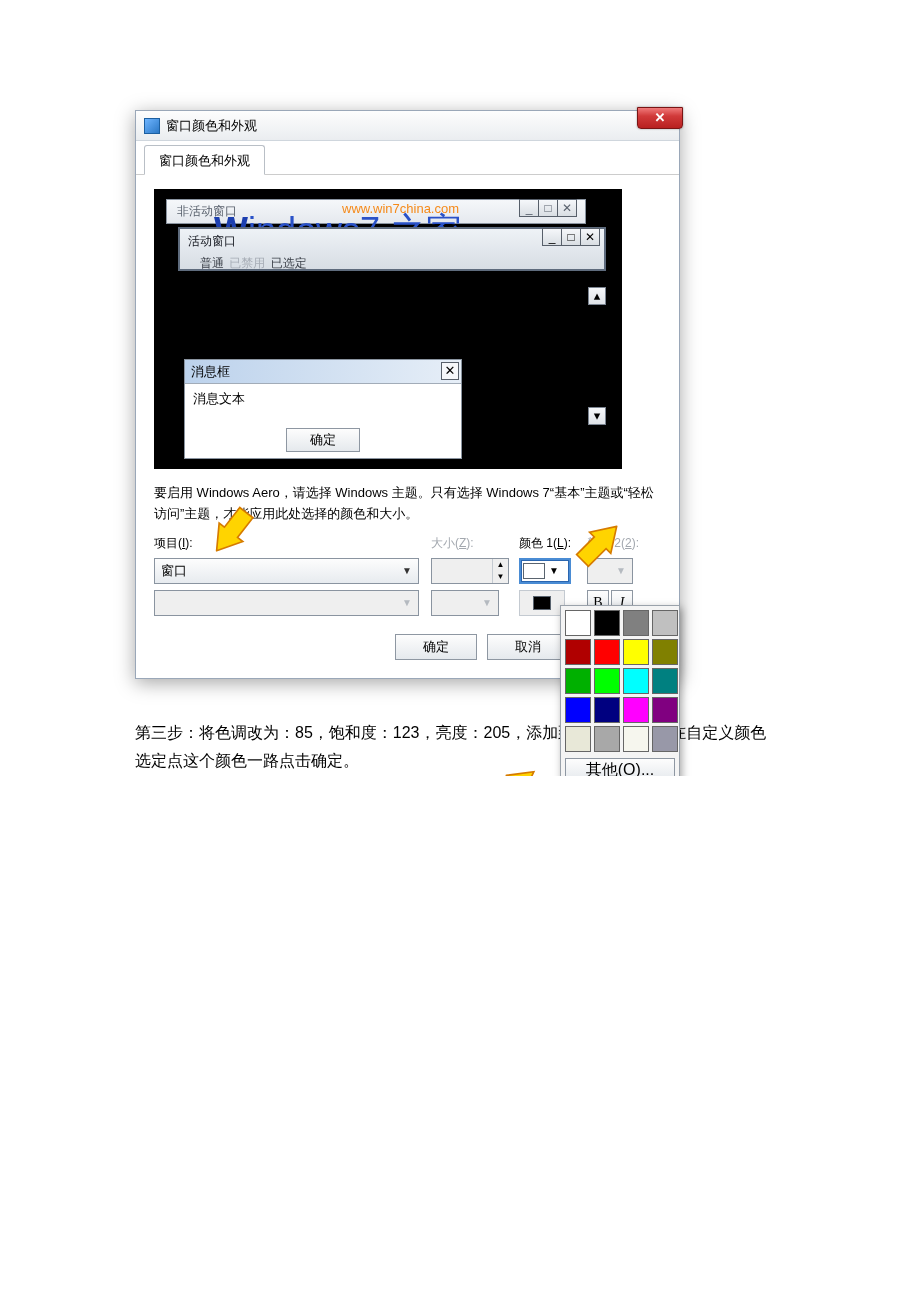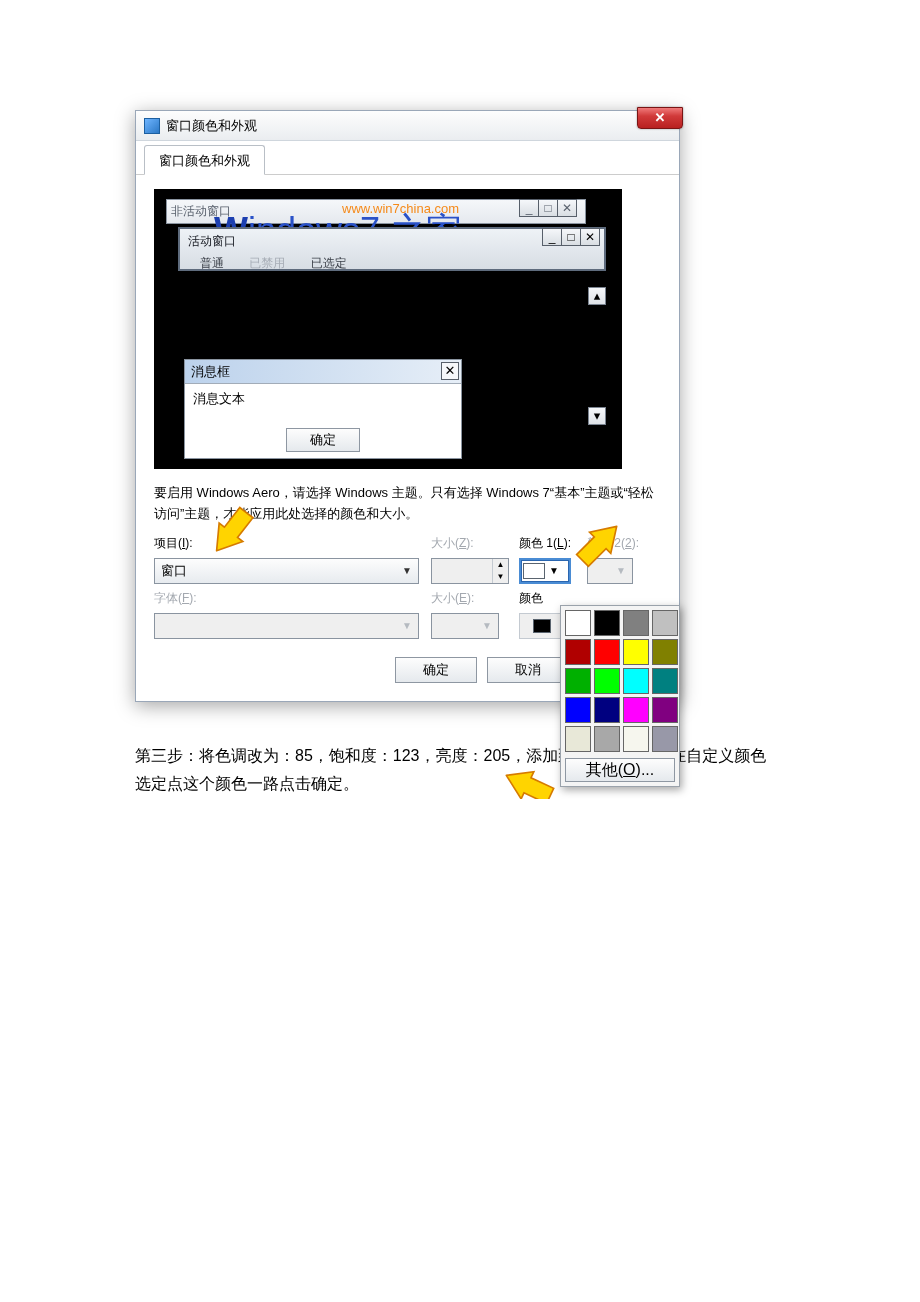--- a/index.html
+++ b/index.html
@@ -73,21 +73,21 @@
     width: 468px; height: 280px;
     background: #000;
     margin-bottom: 14px;
   }
   .inactive-win {
     position: absolute; left: 12px; top: 10px;
     width: 420px; height: 25px;
     background: linear-gradient(#f5f7fa,#e5e9ee);
     border: 1px solid #8a94a0;
     display: flex; align-items: center;
-    padding-left: 4px;
+    padding-left: 10px;
     font-size: 12px; color: #5a626e;
   }
   .watermark-url {
     position: absolute; left: 188px; top: 12px;
     font-size: 13px; color: #f58a1a; font-family: Arial;
   }
   .watermark-logo {
     position: absolute; left: 60px; top: 18px;
     font-family: "Segoe UI", Arial; font-size: 36px;
     color: #2a52c8; letter-spacing: 0px;
@@ -111,21 +111,21 @@
     border: 2px solid #5e6b7d;
   }
   .active-win-title {
     position: absolute; left: 8px; top: 4px;
     font-size: 12px; color: #151820;
   }
   .active-tabs {
     position: absolute; left: 20px; top: 26px;
     font-size: 12px; color: #3a3f48;
   }
-  .active-tabs .dis { color:#a7adb6; margin: 0 22px; text-align: right;}
+  .active-tabs .dis { color:#a7adb6; margin: 0 2px; text-align: right;}
   .content-area {
     position: absolute; left: 24px; top: 98px; right: 16px; bottom: 44px;
     background: #fff; border: 1px solid #8a94a0;
   }
   .content-area-text { padding: 6px 8px; font-size: 13px; }
   .msgbox {
     position: absolute; left: 30px; top: 170px;
     width: 278px; height: 100px;
     background: #fff; border: 1px solid #8a94a0;
     z-index: 3;
@@ -372,25 +372,20 @@
               </div>
             </div>
             <div class="col-c2">
               <div class="combo disabled" style="width:46px;">
                 <span></span>
                   <span class="tri">▼</span>
               </div>
             </div>
           </div>
 
-          <div class="row hdr" style="margin-top:6px;">
-            <div class="col-item"><span class="lbl dim">字体(<u>F</u>):</span></div>
-            <div class="col-size"><span class="lbl dim">大小(<u>E</u>):</span></div>
-            <div class="col-c1"><span class="lbl">颜色</span></div>
-          </div>
           <div class="row">
             <div class="col-item">
               <div class="combo disabled">
                 <span></span>
                   <span class="tri">▼</span>
               </div>
             </div>
             <div class="col-size">
               <div class="combo disabled" style="width:68px;">
                 <span></span>

